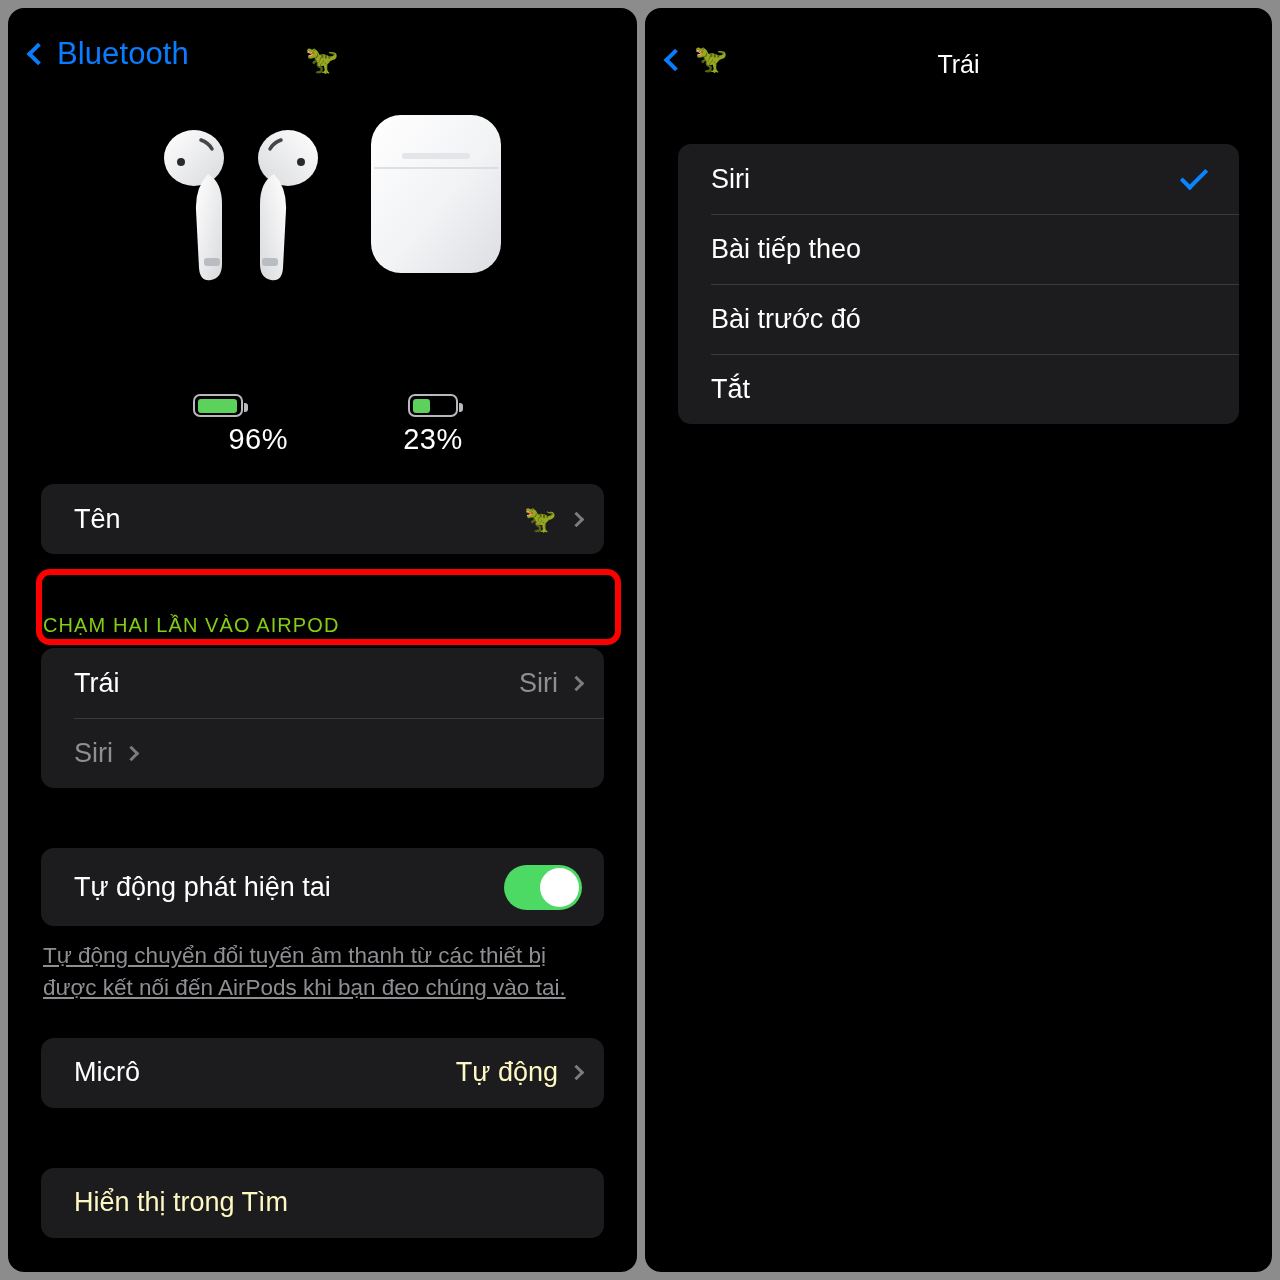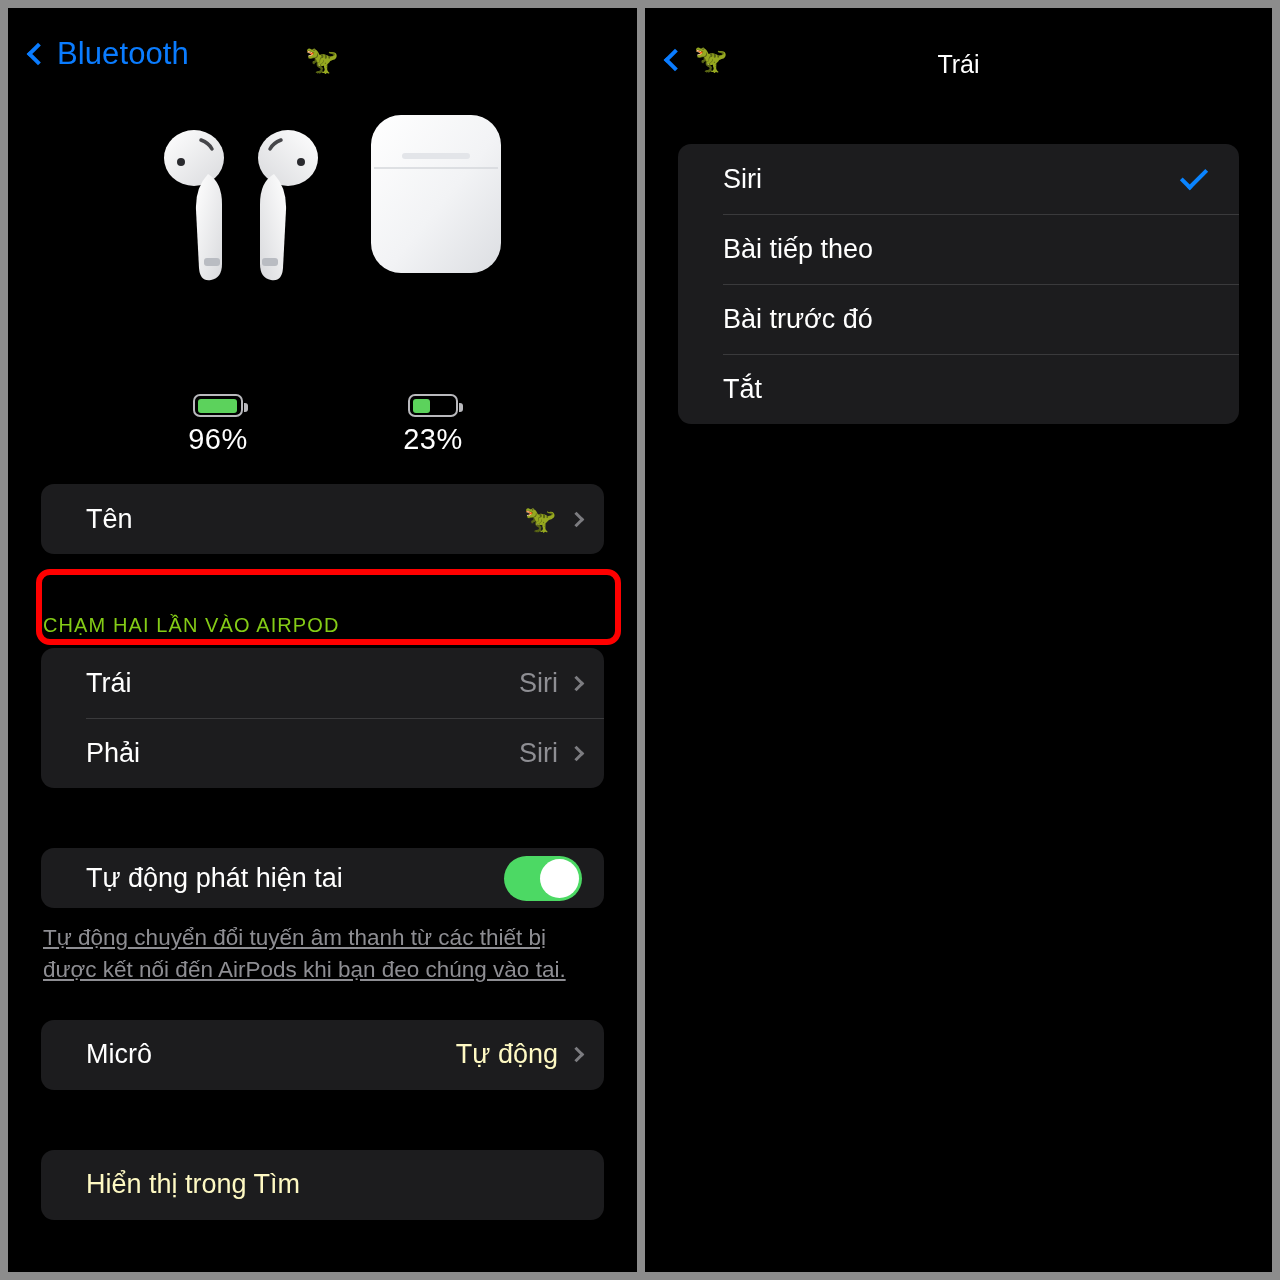--- a/index.html
+++ b/index.html
@@ -13,20 +13,21 @@
     position: absolute; inset: 0;
     display: flex;
     gap: 8px;
     padding: 8px;
   }
   .phone {
     position: relative;
     background: #000;
     height: 1264px;
     overflow: hidden;
+    border-radius: 16px;
   }
   .phone.left  { width: 629px; }
   .phone.right { width: 627px; }
 
   
   .navbar {
     position: relative;
     height: 96px;
   }
   .back-btn {
@@ -64,21 +65,21 @@
     height: 290px;
   }
   .pods { position: absolute; left: 138px; top: 14px; }
   .case { position: absolute; left: 358px; top: 6px; }
 
   .battery-row {
     position: relative;
     height: 90px;
   }
   .batt-group { position: absolute; text-align: center; width: 140px; }
-  .batt-group.b1 { left: 140px; }
+  .batt-group.b1 { left: 140px; text-align: right; }
   .batt-group.b2 { left: 355px; }
   .batt-shell {
     position: relative;
     width: 50px; height: 23px;
     border: 2.6px solid #b9b9bd;
     border-radius: 7px;
     margin: 0 auto 6px;
     padding: 2.5px;
   }
   .batt-shell::after {
@@ -97,21 +98,20 @@
   .batt-pct {
     color: #fff; font-size: 29px; letter-spacing: .5px;
   }
 
   
   .group {
     margin: 0 33px;
     background: #1c1c1e;
     border-radius: 13px;
     overflow: hidden;
-    padding-left: 12px;
   }
   .row {
     position: relative;
     display: flex; align-items: center;
     height: 70px;
     padding: 0 22px 0 33px;
     color: #fff;
   }
   .row + .row::before {
     content: "";
@@ -266,30 +266,29 @@
     <div class="spacer-60"></div>
 
     <div class="section-header">CHẠM HAI LẦN VÀO AIRPOD</div>
     <div class="group">
       <div class="row">
         <span class="row-label">Trái</span>
         <span class="row-value">Siri</span>
         <span class="chev"></span>
       </div>
       <div class="row">
-        <span class="row-label">Phải</span>
         <span class="row-value">Siri</span>
         <span class="chev"></span>
       </div>
     </div>
 
     <div class="spacer-60"></div>
 
     <div class="group">
-      <div class="row" style="height:60px">
+      <div class="row" style="height:78px">
         <span class="row-label">Tự động phát hiện tai</span>
         <span class="toggle">
           <span class="knob"></span>
         </span>
       </div>
     </div>
     <div class="footnote">Tự động chuyển đổi tuyến âm thanh từ các thiết bị được kết nối đến AirPods khi bạn đeo chúng vào tai.</div>
 
     <div class="spacer-34"></div>
 

